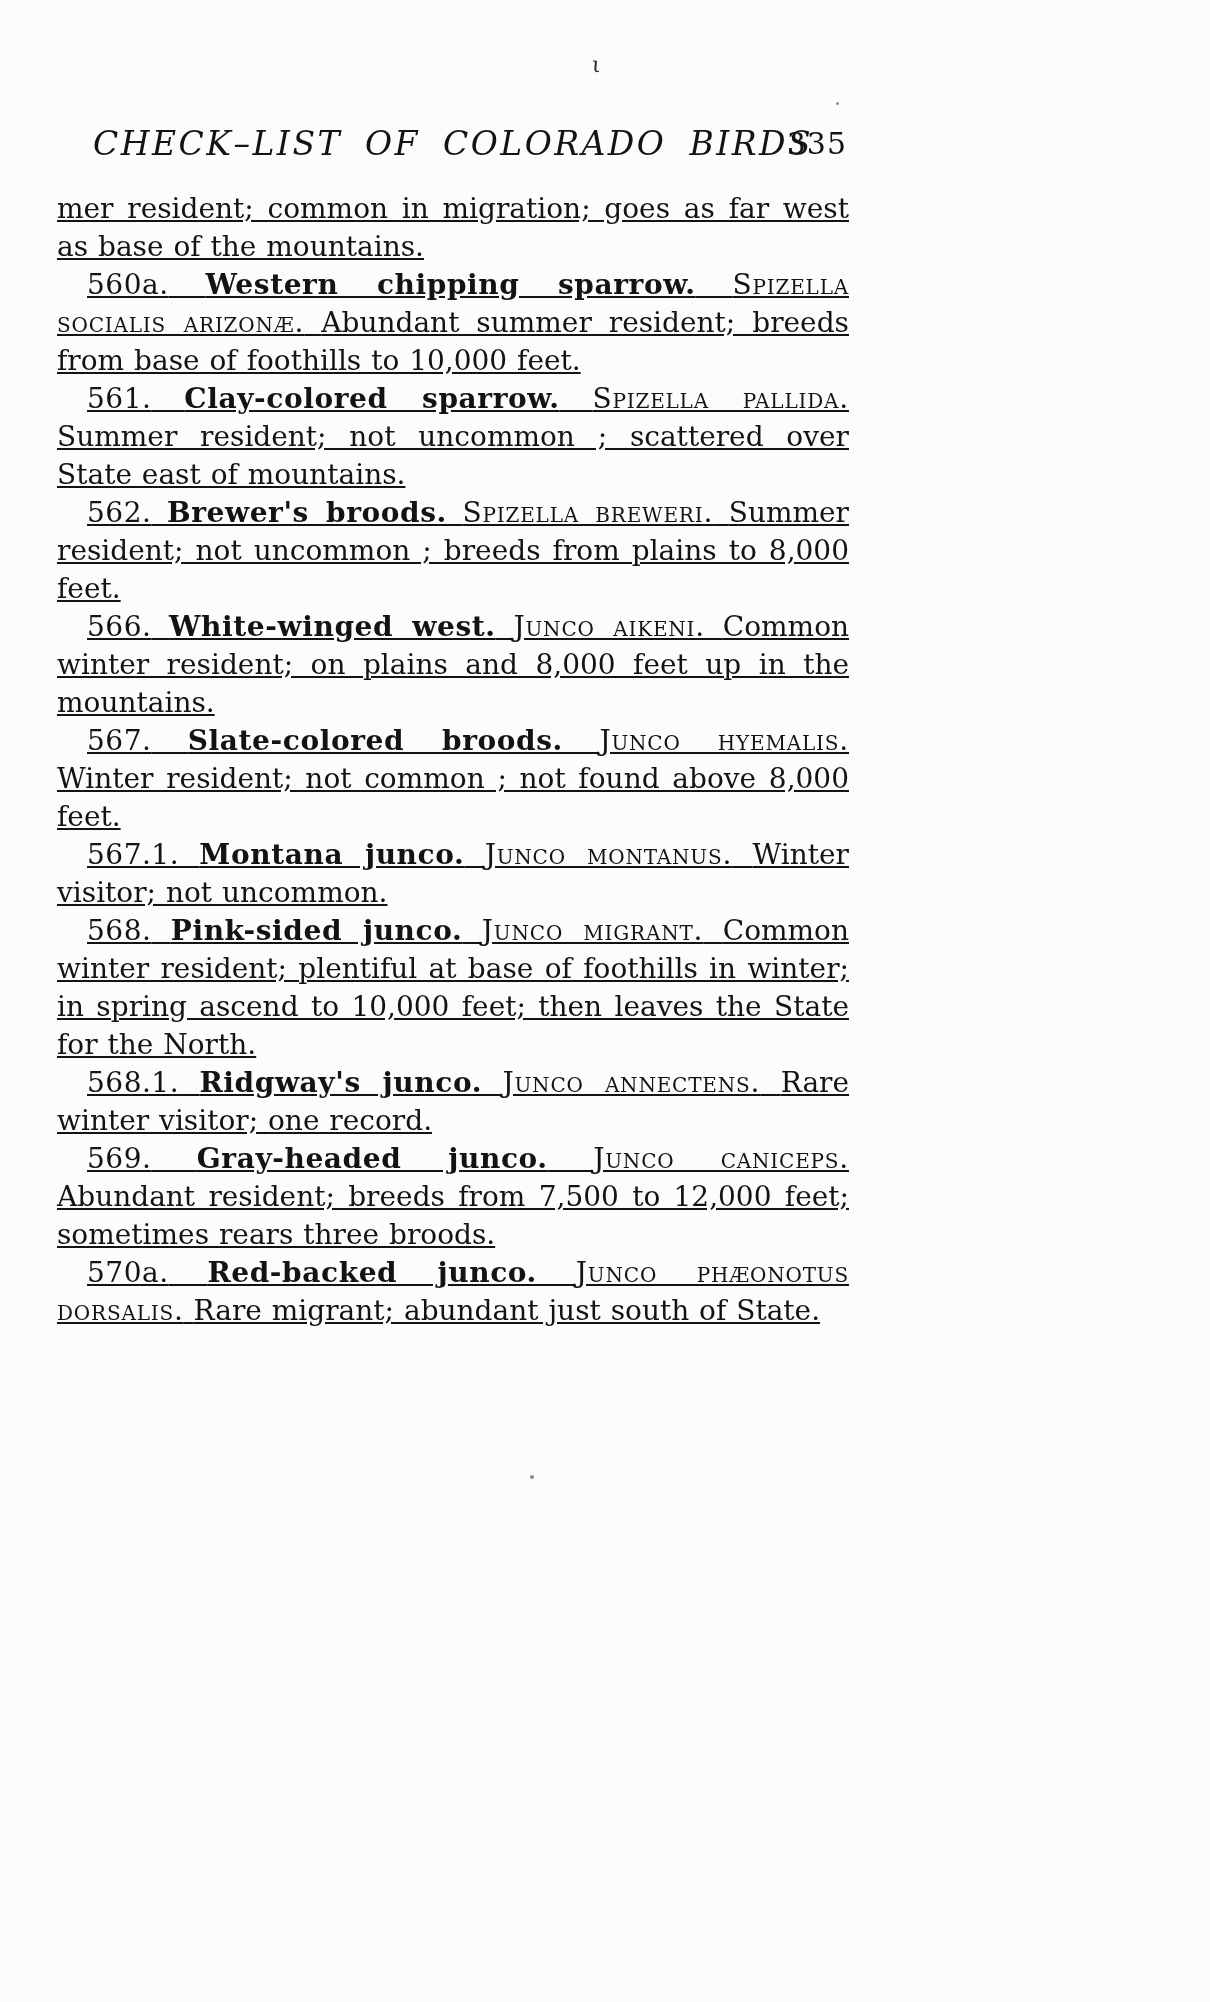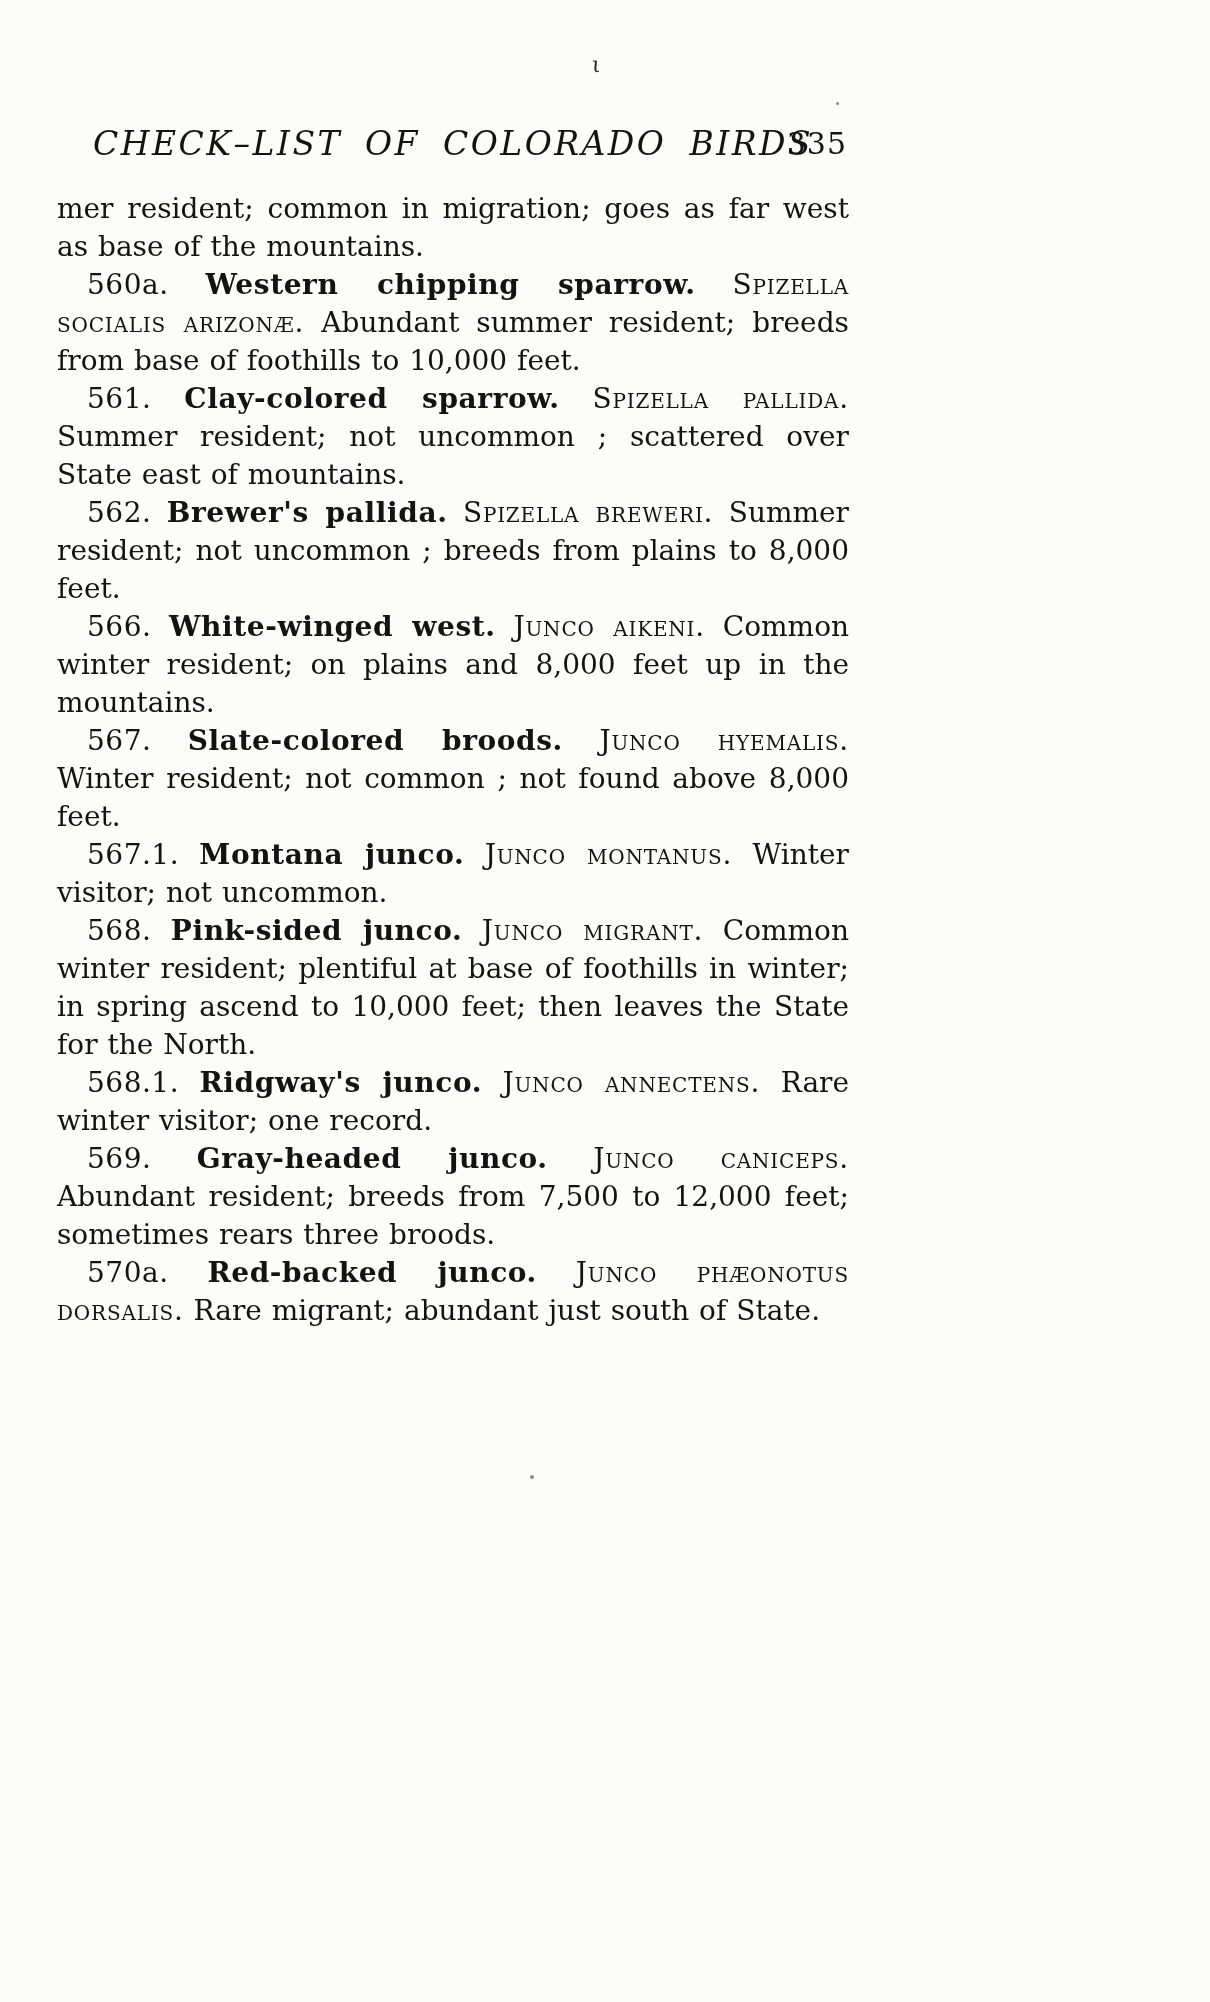--- a/index.html
+++ b/index.html
@@ -45,20 +45,21 @@
     font-size: 30px;
     letter-spacing: 1px;
     margin-left: 10px;
   }
   p {
     margin: 0;
     font-size: 28px;
     line-height: 38px;
     text-align: justify;
     word-spacing: 1px;
+    text-decoration: underline;
   }
   .entry { text-indent: 30px; }
   .num { letter-spacing: 0.5px; }
   .cname {
     font-weight: bold;
     letter-spacing: 0.6px;
   }
   .latin {
     font-variant: small-caps;
     letter-spacing: 0.8px;
@@ -95,21 +96,21 @@
       <span class="pagenum">335</span>
     </div>
 
     <p class="cont">mer resident; common in migration; goes as far west as base of the mountains.</p>
 
     <div id="entries-list">
   <p class="entry"><span class="num">560a.</span> <span class="cname">Western chipping sparrow.</span> <span class="latin">Spizella socialis arizonæ.</span> <span class="desc">Abundant summer resident; breeds from base of foothills to 10,000 feet.</span></p>
 
   <p class="entry"><span class="num">561.</span> <span class="cname">Clay-colored sparrow.</span> <span class="latin">Spizella pallida.</span> <span class="desc">Summer resident; not uncommon ; scattered over State east of mountains.</span></p>
 
-  <p class="entry"><span class="num">562.</span> <span class="cname">Brewer's pallida.</span> <span class="latin">Spizella breweri.</span> <span class="desc">Summer resident; not uncommon ; breeds from plains to 8,000 feet.</span></p>
+  <p class="entry"><span class="num">562.</span> <span class="cname">Brewer's broods.</span> <span class="latin">Spizella breweri.</span> <span class="desc">Summer resident; not uncommon ; breeds from plains to 8,000 feet.</span></p>
 
   <p class="entry"><span class="num">566.</span> <span class="cname">White-winged west.</span> <span class="latin">Junco aikeni.</span> <span class="desc">Common winter resident; on plains and 8,000 feet up in the mountains.</span></p>
 
   <p class="entry"><span class="num">567.</span> <span class="cname">Slate-colored broods.</span> <span class="latin">Junco hyemalis.</span> <span class="desc">Winter resident; not common ; not found above 8,000 feet.</span></p>
 
 
   <p class="entry"><span class="num">567.1.</span> <span class="cname">Montana junco.</span> <span class="latin">Junco montanus.</span> <span class="desc">Winter visitor; not uncommon.</span></p>
 
   <p class="entry"><span class="num">568.</span> <span class="cname">Pink-sided junco.</span> <span class="latin">Junco migrant.</span> <span class="desc">Common winter resident; plentiful at base of foothills in winter; in spring ascend to 10,000 feet; then leaves the State for the North.</span></p>
 

